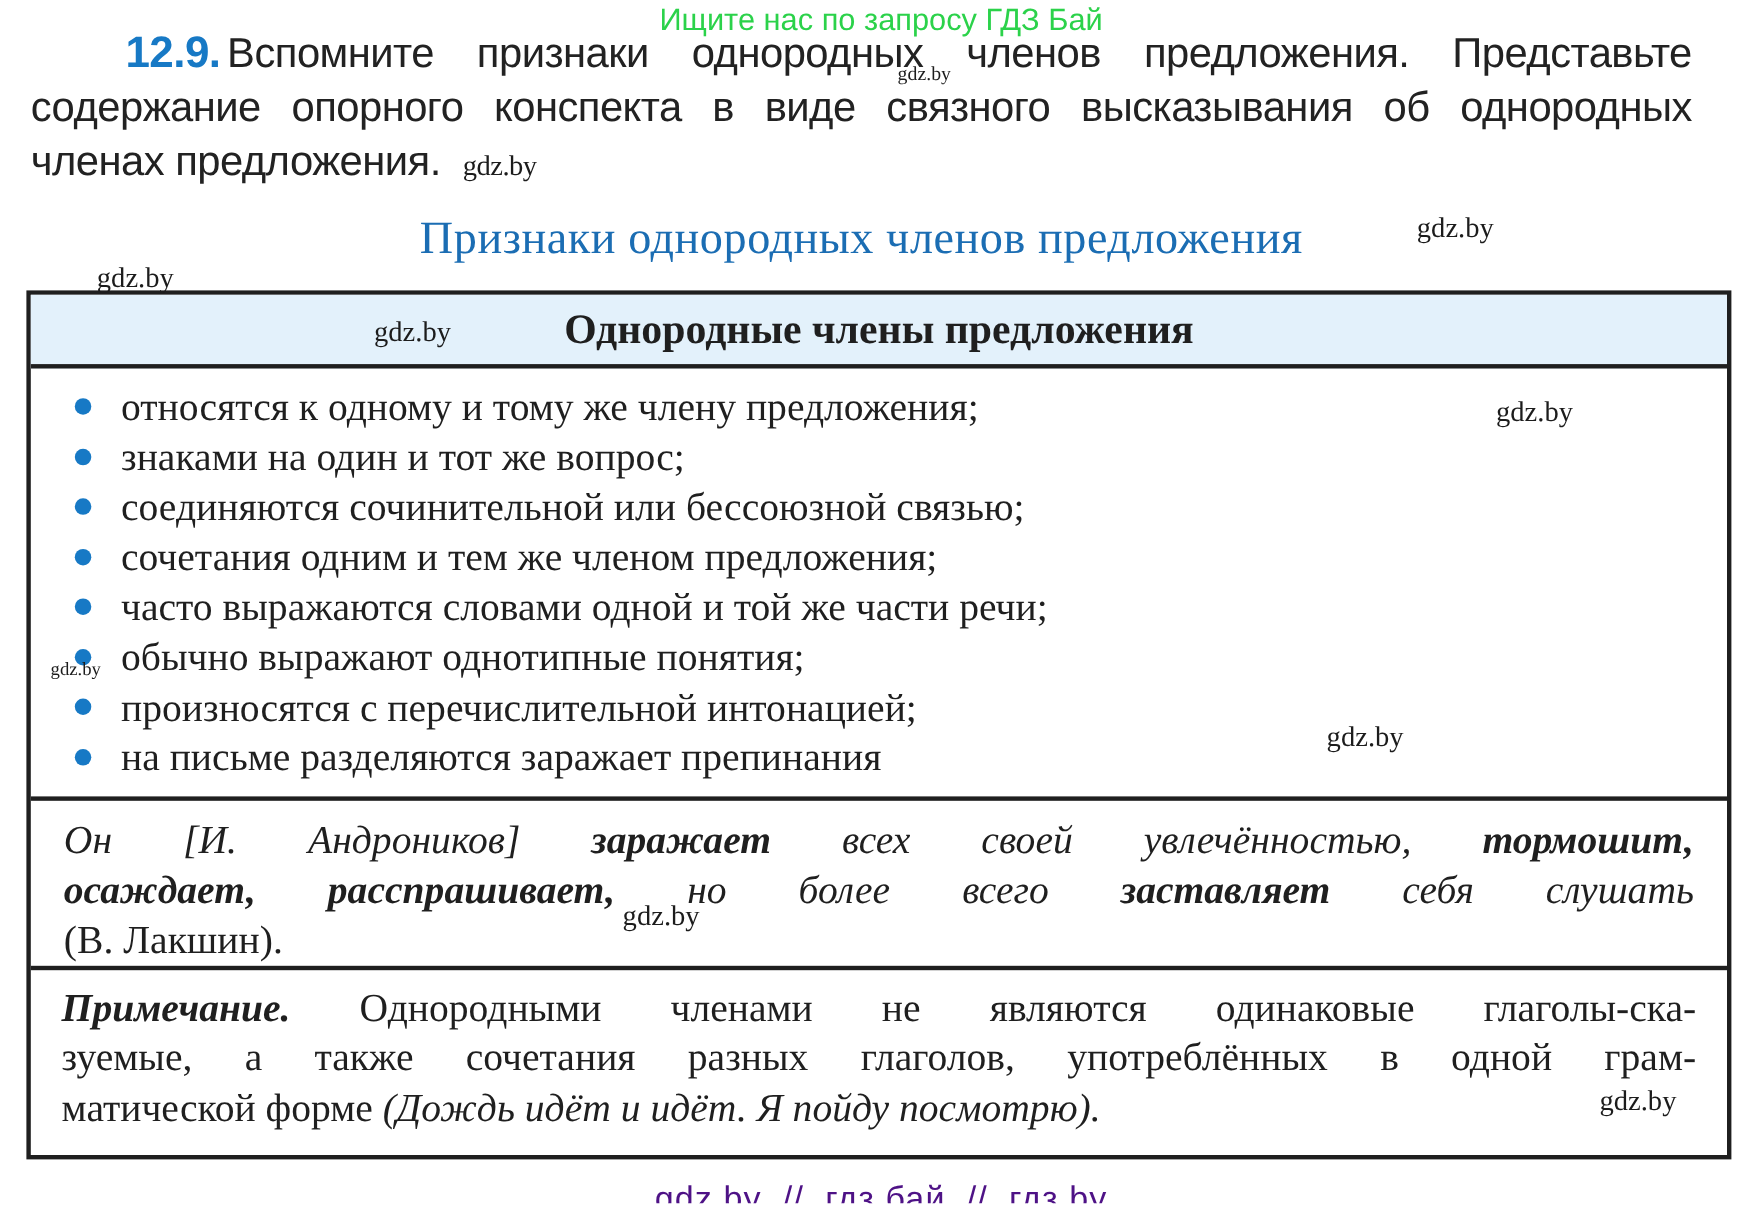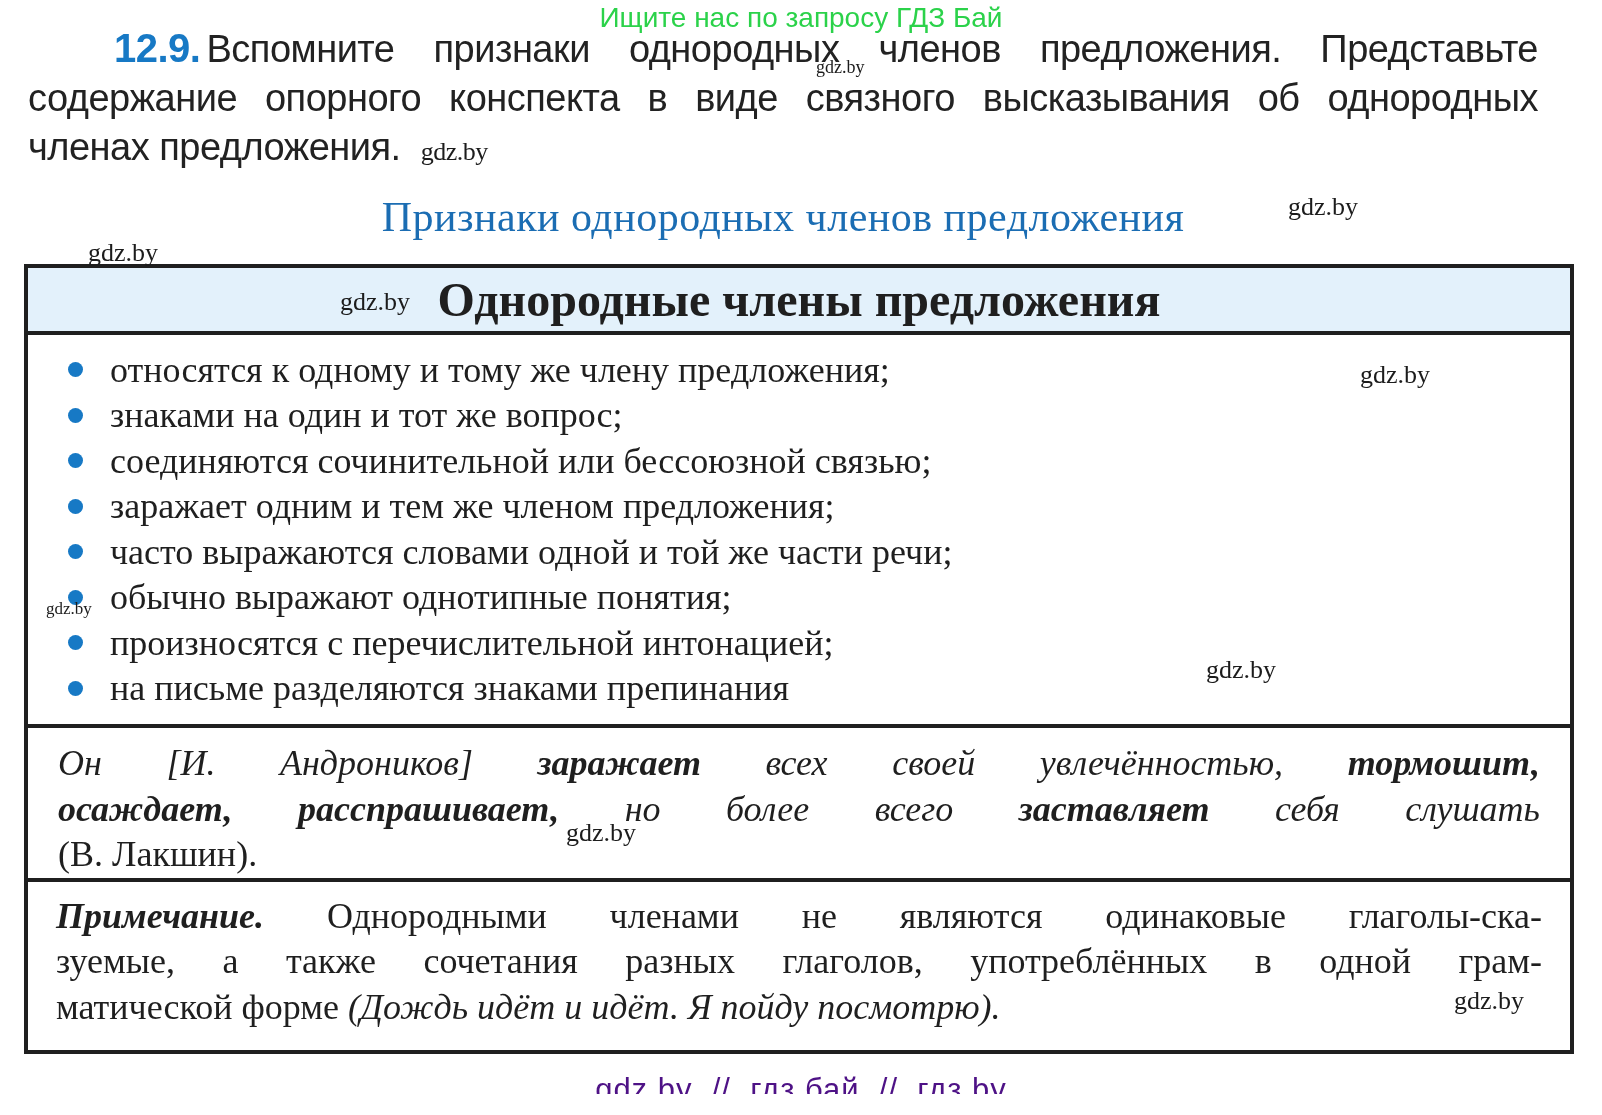--- a/index.html
+++ b/index.html
@@ -41,21 +41,21 @@
   }
   
   .tbl {
     position:absolute; top:264px; left:24px; width:1550px;
     border:4px solid #1f1f1f; background:#ffffff;
   }
   .tbl-header {
     height:67px; background:var(--header-bg,#e3f1fb);
     border-bottom:4px solid #1f1f1f;
     display:flex; align-items:center; justify-content:center;
-    font-weight:bold; font-size:48px;
+    font-weight:bold; font-size:38px;
   }
   .tbl-body { list-style:none; padding:12px 20px 13px 40px; }
   .tbl-body li { height:45.5px; display:flex; align-items:center; }
   .dot {
     width:15px; height:15px; border-radius:50%;
     background:var(--accent-blue,#1779c5); margin-right:27px; flex:0 0 auto;
   }
   .tbl-body li span.bt { font-size:36px; white-space:nowrap; }
   .tbl-example {
     border-top:4px solid #1f1f1f; padding:13px 30px 0 30px;
@@ -110,37 +110,37 @@
       <li>
           <span class="dot"></span>
           <span class="bt">знаками на один и тот же вопрос;</span>
         </li>
       <li>
           <span class="dot"></span>
           <span class="bt">соединяются сочинительной или бессоюзной связью;</span>
         </li>
       <li>
           <span class="dot"></span>
-          <span class="bt">заражает одним и тем же членом предложения;</span>
+          <span class="bt">сочетания одним и тем же членом предложения;</span>
         </li>
       <li>
           <span class="dot"></span>
           <span class="bt">часто выражаются словами одной и той же части речи;</span>
         </li>
       <li>
           <span class="dot"></span>
           <span class="bt">обычно выражают однотипные понятия;</span>
         </li>
       <li>
           <span class="dot"></span>
           <span class="bt">произносятся с перечислительной интонацией;</span>
         </li>
       <li>
           <span class="dot"></span>
-          <span class="bt">на письме разделяются знаками препинания</span>
+          <span class="bt">на письме разделяются заражает препинания</span>
         </li>
     </ul>
 
     <div class="tbl-example">
       <div class="just"><span>Он [И. Андроников] </span><span class="b">заражает</span><span> всех своей увлечённостью, </span><span class="b">тормошит,</span></div>
       <div class="just"><span class="b">осаждает, расспрашивает,</span><span> но более всего </span><span class="b">заставляет</span><span> себя слушать</span></div>
       <div><span class="upright">(В. Лакшин).</span></div>
     </div>
 
     <div class="tbl-note">

